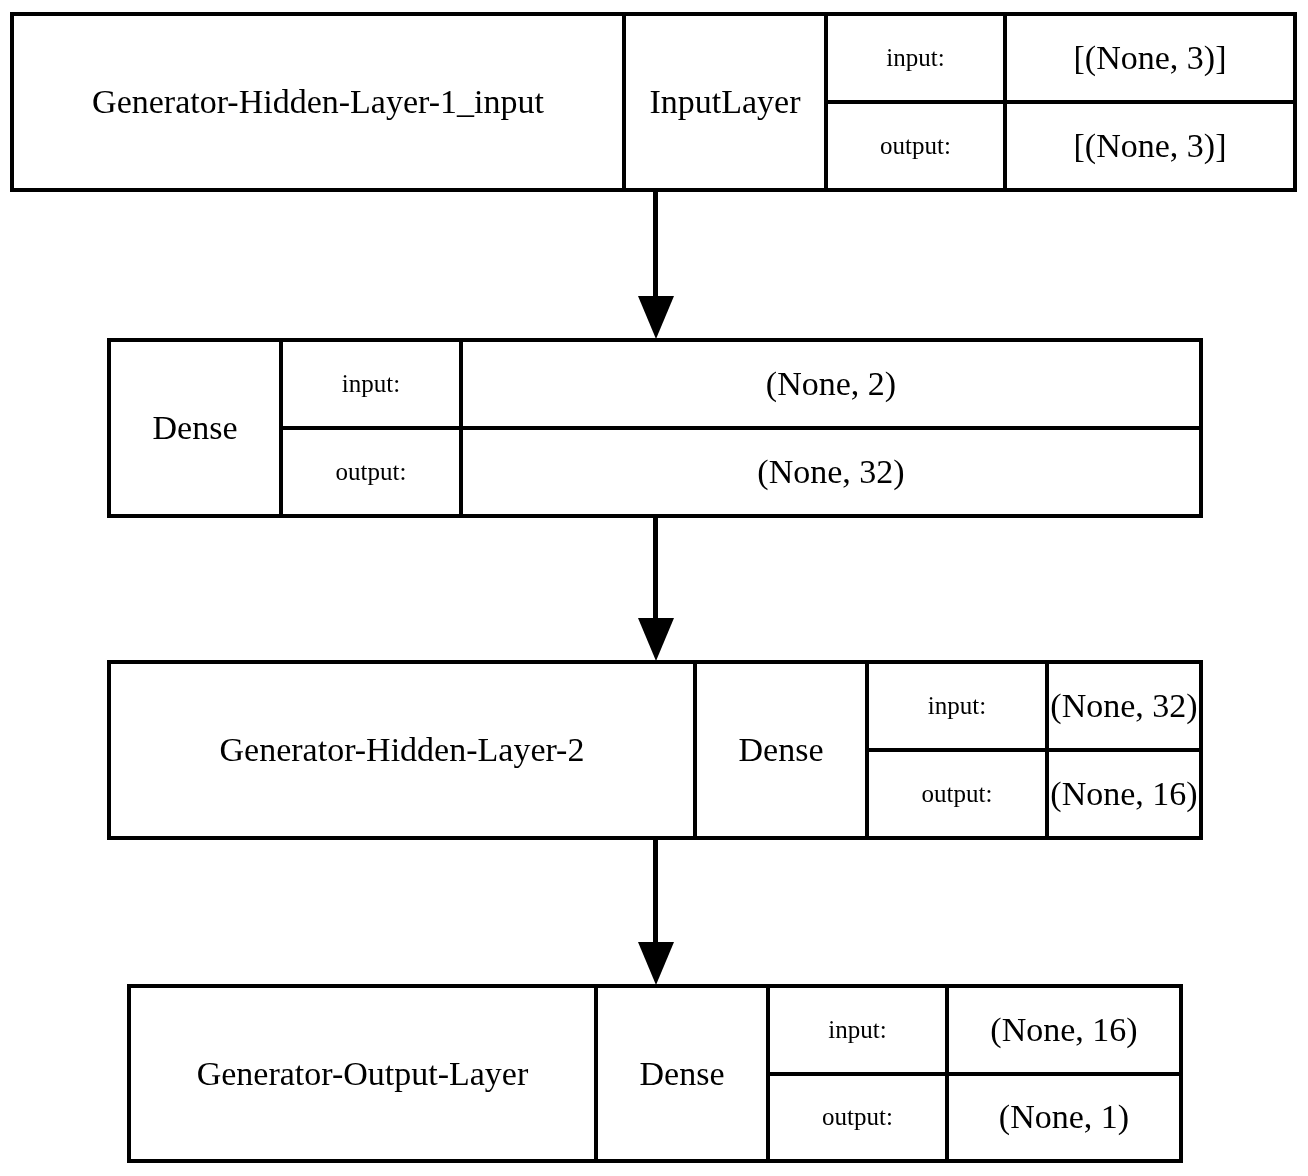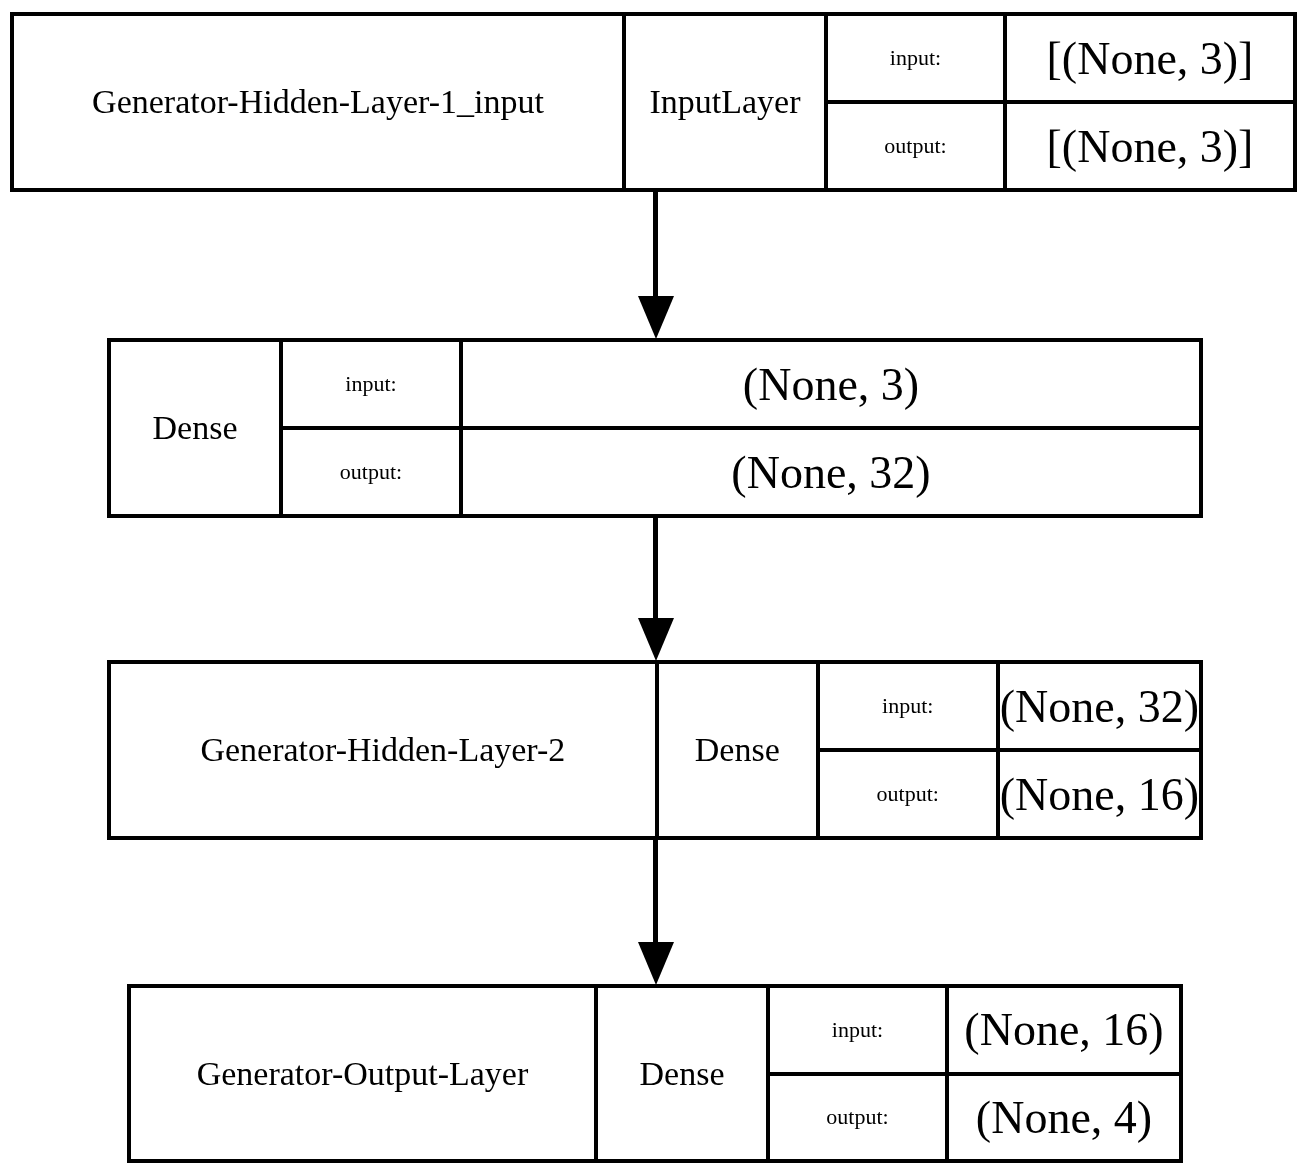--- a/index.html
+++ b/index.html
@@ -48,29 +48,29 @@
     flex-direction: row;
     box-sizing: border-box;
   }
   .io-row-top { border-bottom: 4px solid #000; }
   .io-label {
     box-sizing: border-box;
     border-right: 4px solid #000;
     display: flex;
     align-items: center;
     justify-content: center;
-    font-size: 22px;
+    font-size: 25px;
     white-space: nowrap;
   }
   .io-value {
     flex: 1 1 auto;
     display: flex;
     align-items: center;
     justify-content: center;
-    font-size: 46px;
+    font-size: 34px;
     white-space: nowrap;
   }
 
   
   .n1 { left: 10px;  top: 12px;  width: 1287px; height: 180px; }
   .n1 .cell-name { width: 612px; }
   .n1 .cell-type { width: 202px; }
   .n1 .io-label  { width: 179px; }
 
   .n2 { left: 107px; top: 338px; width: 1096px; height: 180px; }
@@ -130,21 +130,21 @@
   </div>
 
   <div class="edge-line e1-line"></div>
   <div class="edge-head e1-head"></div>
 
   <div class="node n2">
     <div class="cell cell-type">Dense</div>
     <div class="io-col">
       <div class="io-row io-row-top">
         <div class="io-label">input:</div>
-        <div class="io-value">(None, 3)</div>
+        <div class="io-value">(None, 2)</div>
       </div>
       <div class="io-row">
         <div class="io-label">output:</div>
         <div class="io-value">(None, 32)</div>
       </div>
     </div>
   </div>
 
   <div class="edge-line e2-line"></div>
   <div class="edge-head e2-head"></div>
@@ -170,18 +170,18 @@
   <div class="node n4">
     <div class="cell cell-name">Generator-Output-Layer</div>
     <div class="cell cell-type">Dense</div>
     <div class="io-col">
       <div class="io-row io-row-top">
         <div class="io-label">input:</div>
         <div class="io-value">(None, 16)</div>
       </div>
       <div class="io-row">
         <div class="io-label">output:</div>
-        <div class="io-value">(None, 4)</div>
+        <div class="io-value">(None, 1)</div>
       </div>
     </div>
   </div>
 
 </div>
 
 </body></html>

